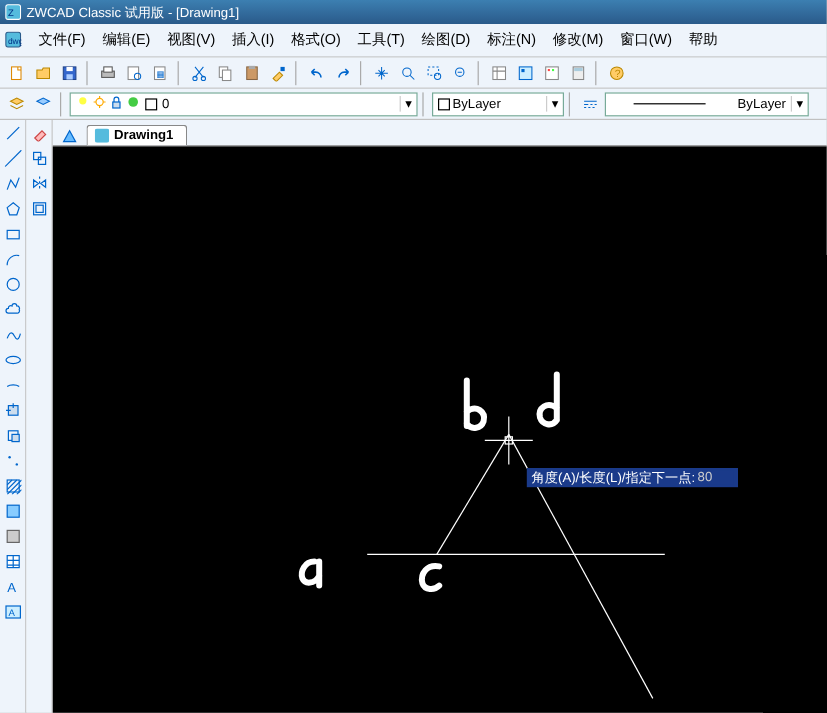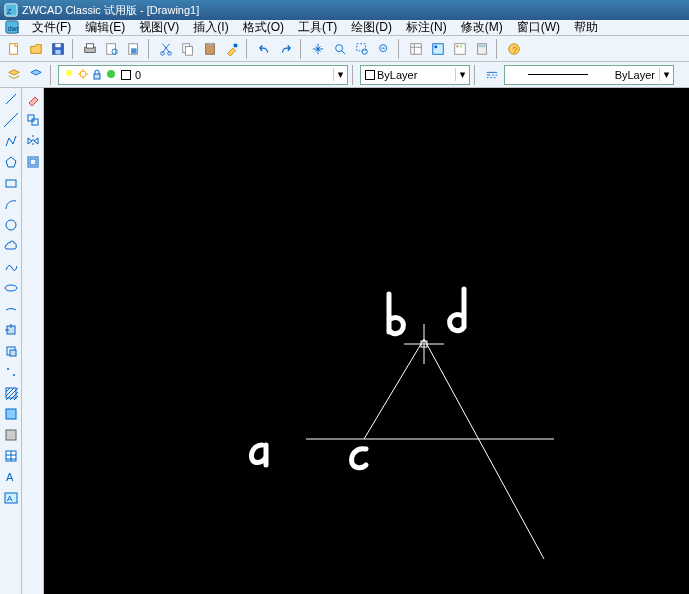--- a/index.html
+++ b/index.html
@@ -1,19 +1,19 @@
 <!DOCTYPE html>
 <html><head>
 <meta charset="utf-8">
 <style>
   * { box-sizing: border-box; margin: 0; padding: 0; font-family: "Microsoft YaHei", SimSun, sans-serif; }
   body { width: 689px; height: 594px; overflow: hidden; background: #f0f0f0; }
   .titlebar { height: 20px; background: linear-gradient(#3c7fb1,#2a5a8a); display: flex; align-items: center; padding: 0 4px; color: #fff; font-size: 11px; }
   .titlebar .icon { width: 14px; height: 14px; margin-right: 4px; }
-  .menubar { height: 16px; background: #eef4fb; display: flex; align-items: center; padding: 0 4px; font-size: 12px; gap: 2px; border-bottom:1px solid #c0c0c0;text-align:center;}
+  .menubar { height: 28px; background: #eef4fb; display: flex; align-items: center; padding: 0 4px; font-size: 12px; gap: 2px; border-bottom:1px solid #c0c0c0;}
   .menubar .logo { width:16px; height:16px; margin-right:4px;}
   .menu-item { padding: 2px 6px; cursor: default; white-space:nowrap;}
   .toolbar { height: 26px; background: #eef4fb; border-bottom:1px solid #c0c0c0; display:flex; align-items:center; padding:0 4px; gap:2px;}
   .toolbar .sep { width:4px; height:20px; border-left:1px solid #aaa; margin:0 2px;}
   .tb-btn { width:20px; height:20px; display:flex; align-items:center; justify-content:center; border:1px solid transparent; border-radius:2px; background:#fff0;}
   .layer-combo { height:20px; border:1px solid #7a9; display:flex; align-items:center; background:#fff; font-size:11px;}
   .layer-combo .v { flex:1; padding:0 4px; display:flex; align-items:center; gap:2px;}
   .layer-combo .dd { width:14px; text-align:center; border-left:1px solid #ccc;}
   .workarea { display:flex; height:528px;}
   .lefttools { width:22px; background:#eef4fb; border-right:1px solid #c0c0c0; display:flex; flex-direction:column; align-items:center; padding-top:2px; gap:3px;}
@@ -387,20 +387,33 @@
       </div>
     <div class="lt">
         <svg width="14" height="14">
           <rect x="2" y="2" width="10" height="10" fill="none" stroke="#06c"></rect>
           <rect x="4" y="4" width="6" height="6" fill="none" stroke="#06c"></rect>
         </svg>
       </div>
   </div>
 
   <div class="canvaswrap">
+    <div class="tabrow">
+      <div class="tab-start">
+        <svg width="14" height="14" viewBox="0 0 14 14">
+            <path d="M2 12h10L7 3z" fill="#6bf" stroke="#06c"></path>
+          </svg>
+      </div>
+      <div class="tab">
+        <span class="dwg-icon"><svg width="12" height="12" viewBox="0 0 12 12">
+              <rect width="12" height="12" rx="2" fill="#5bd"></rect>
+            </svg></span>
+        <span>Drawing1</span>
+      </div>
+    </div>
     <div class="canvas">
       <svg width="100%" height="100%" viewBox="0 0 645 506">
 
         <line x1="262" y1="340" x2="510" y2="340" stroke="#fff" stroke-width="1"></line>
 
         <line x1="320" y1="340" x2="380" y2="240" stroke="#fff" stroke-width="1"></line>
 
         <line x1="380" y1="240" x2="500" y2="460" stroke="#fff" stroke-width="1"></line>
 
         <line x1="360" y1="245" x2="400" y2="245" stroke="#fff"></line>
@@ -417,15 +430,19 @@
 
           <path d="M420 190v38m0-10c-8-6-16 0-14 8 2 6 10 8 14 2"></path>
         </g>
 
         <text x="210" y="360" fill="transparent">a</text>
         <text x="340" y="230" fill="transparent">b</text>
         <text x="315" y="365" fill="transparent">c</text>
         <text x="410" y="225" fill="transparent">d</text>
       </svg>
       
+      <div class="cmd-tooltip" style="left:395px; top:268px">
+        <span>角度(A)/长度(L)/指定下一点:</span>
+        <input value="80" style="">
+      </div>
     </div>
   </div>
 </div>
 
 </body></html>

